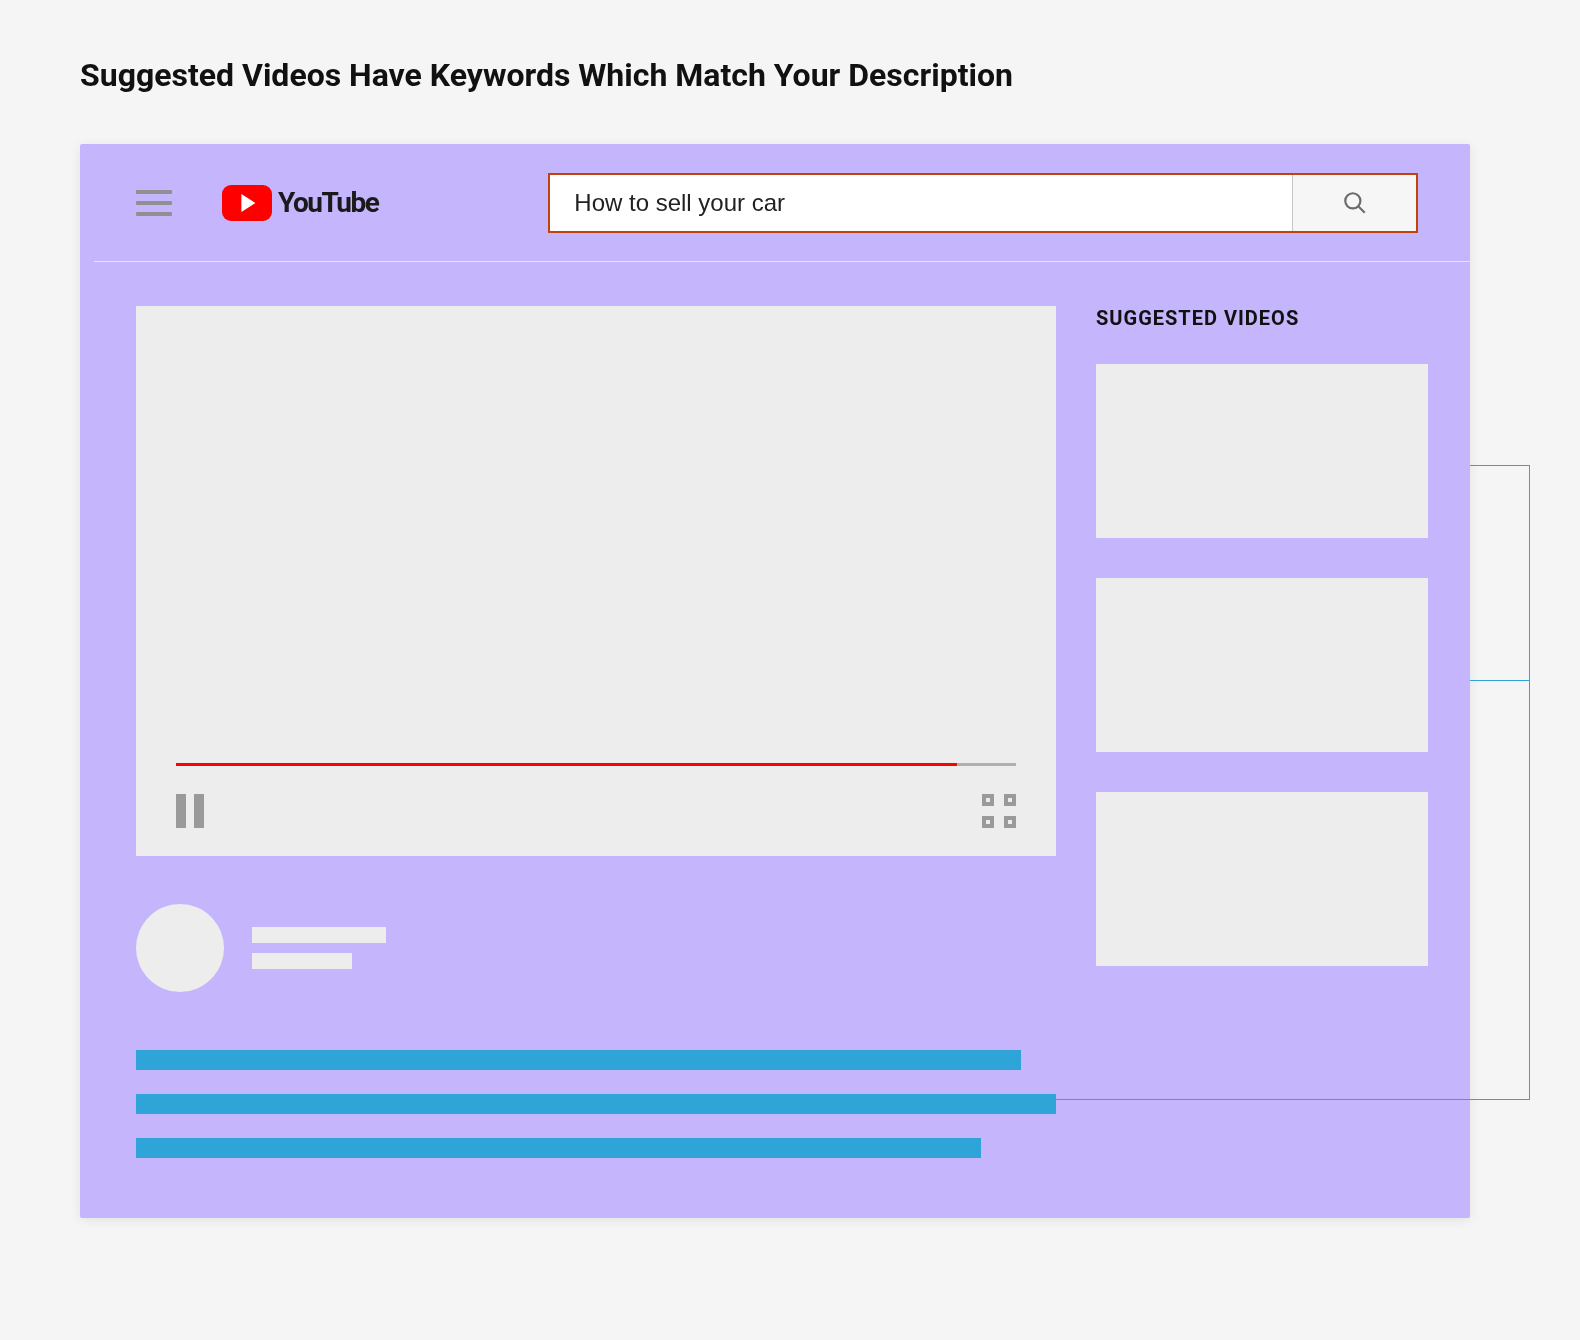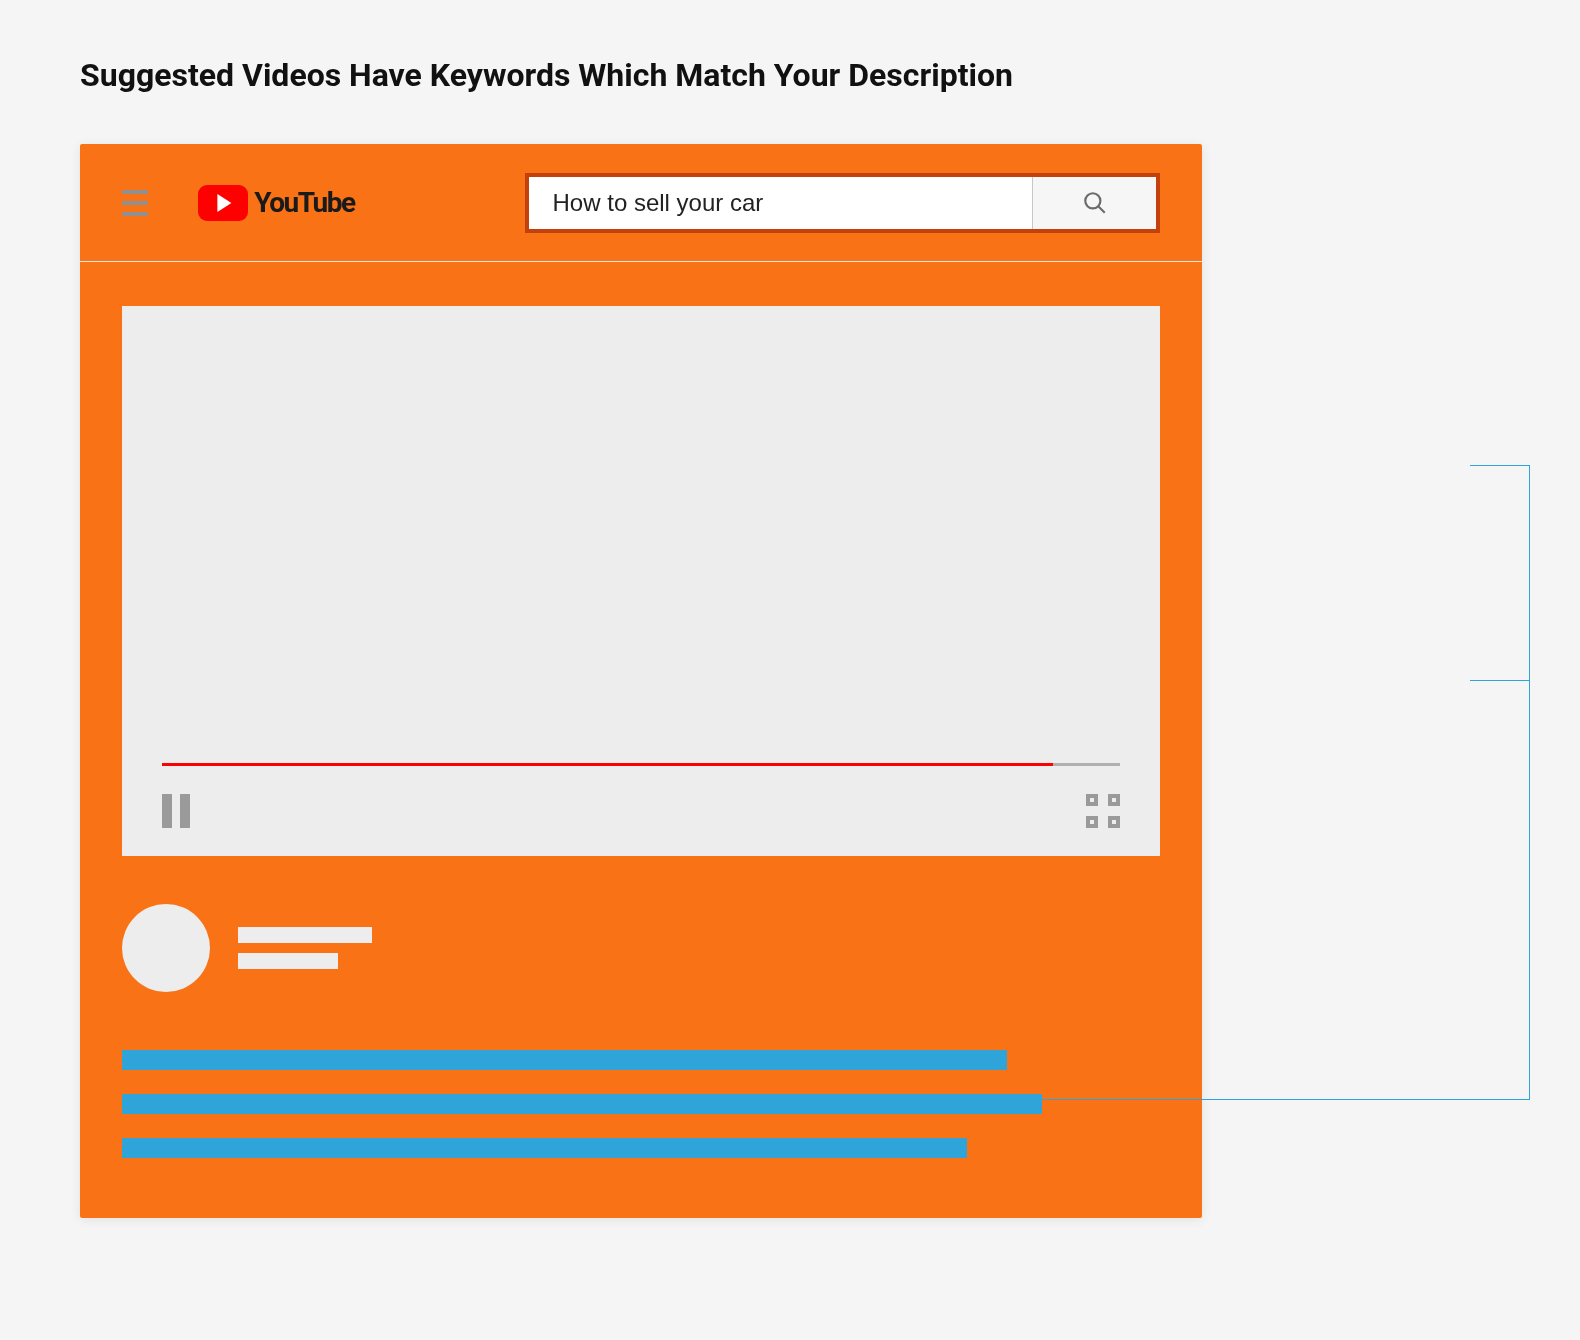--- a/index.html
+++ b/index.html
@@ -11,25 +11,26 @@
     position: relative;
     padding: 0 80px;
   }
   .page-title {
     font-size: 32px;
     font-weight: 700;
     color: #111;
     padding: 56px 0 50px 0;
   }
   .browser-card {
-    background: #f97316;
+    background: #c4b5fd;
     border-radius: 2px;
     box-shadow: 0 2px 12px rgba(0,0,0,0.08);
-    width: 1122px;
-    position: relative;
+    width: 1390px;
+    position: relative;
+    padding-left: 14px;
   }
   
   .yt-header {
     height: 118px;
     border-bottom: 1px solid #e6e6e6;
     display: flex;
     align-items: center;
     padding: 0 42px;
     gap: 50px;
   }
@@ -72,21 +73,21 @@
     font-size: 28px;
     font-weight: 700;
     letter-spacing: -1.5px;
     color: #1a1a1a;
   }
   .search-wrap {
     margin-left: 120px;
     display: flex;
     width: 870px;
     height: 60px;
-    border: 4px solid #c2410c;
+    border: 2px solid #c2410c;
   }
   .search-input {
     flex: 1;
     border: none;
     outline: none;
     font-size: 24px;
     padding: 0 24px;
     color: #222;
   }
   .search-btn {
@@ -265,20 +266,26 @@
       </div>
 
       <div class="desc-block">
         <div class="desc-bar w1"></div>
         <div class="desc-bar w2"></div>
         <div class="desc-bar w3"></div>
       </div>
 
     </div>
 
+    <div class="side-col">
+      <div class="side-heading">SUGGESTED VIDEOS</div>
+      <div class="suggested-item"></div>
+      <div class="suggested-item"></div>
+      <div class="suggested-item"></div>
+    </div>
 
   </div>
 
 </div>
 
 <div class="connector" style="top:465px; left:1470px; width:60px; height:215px; border-bottom:none;"></div>
 <div class="connector" style="top:680px; left:1470px; width:60px; height:230px; border-bottom:none;"></div>
 <div class="connector" style="top:910px; left:1042px; width:488px; height:190px; border-top:none;"></div>
 
 </body></html>

